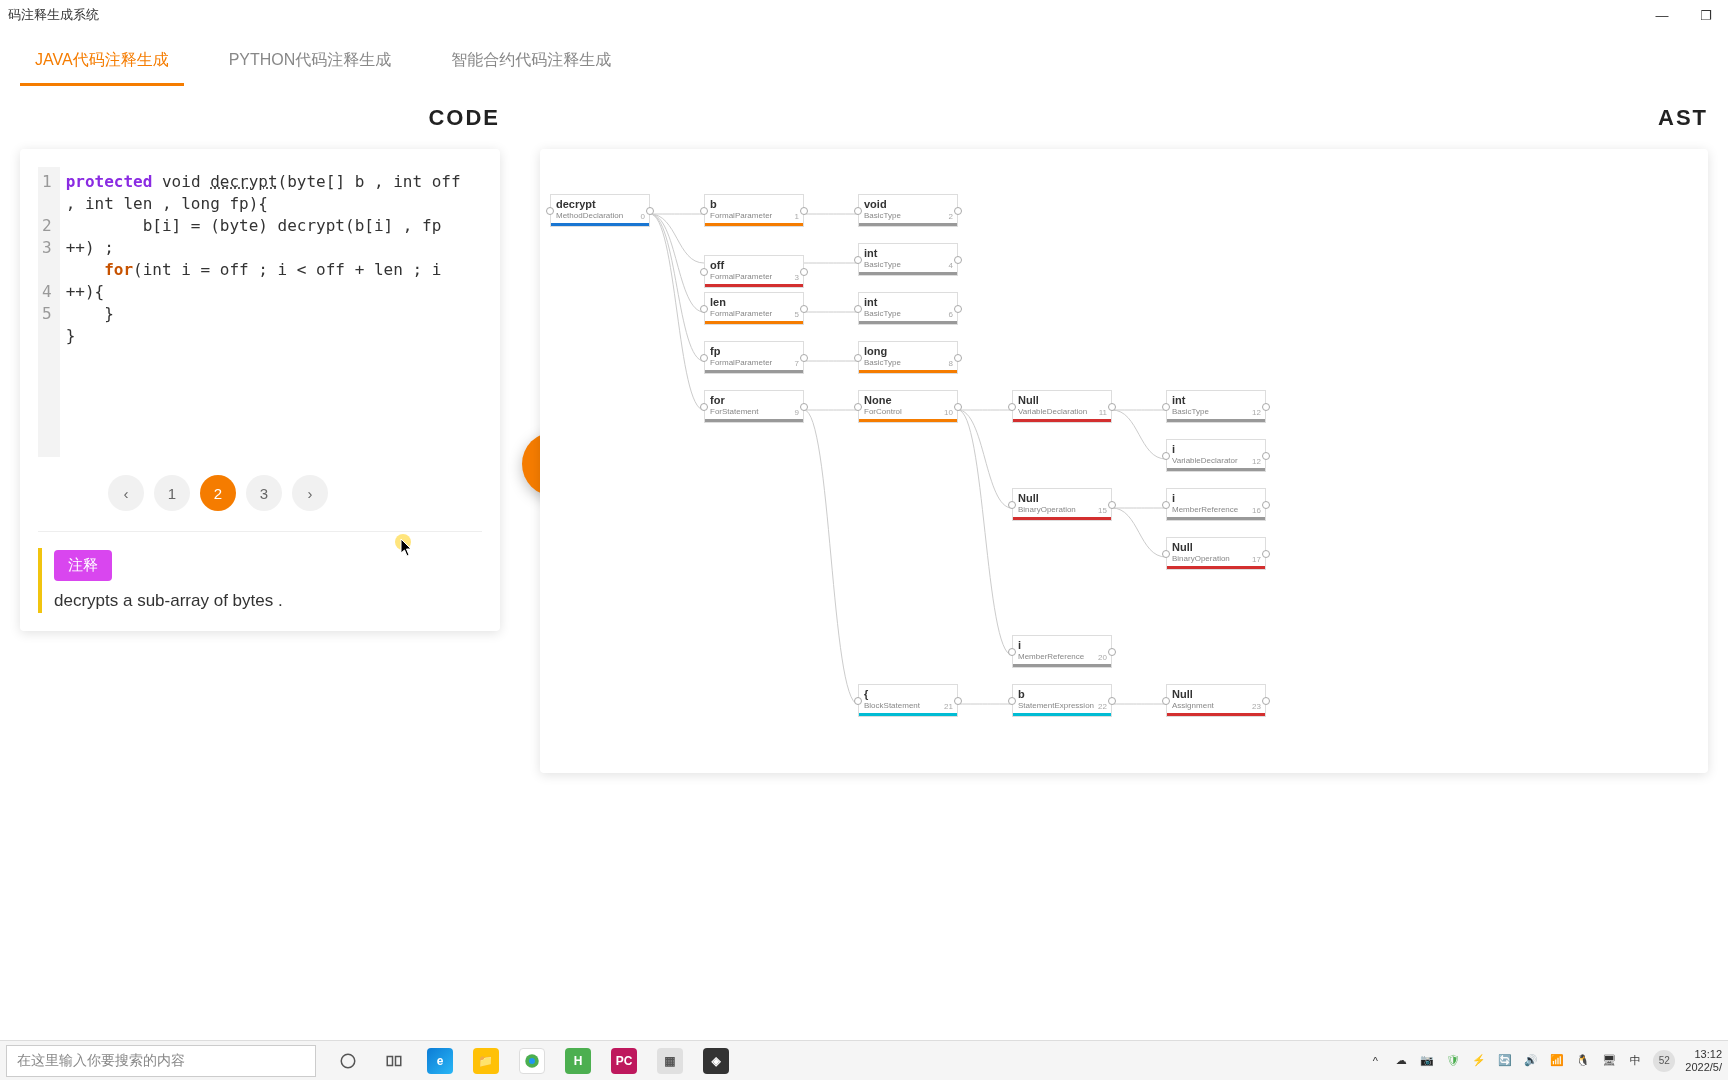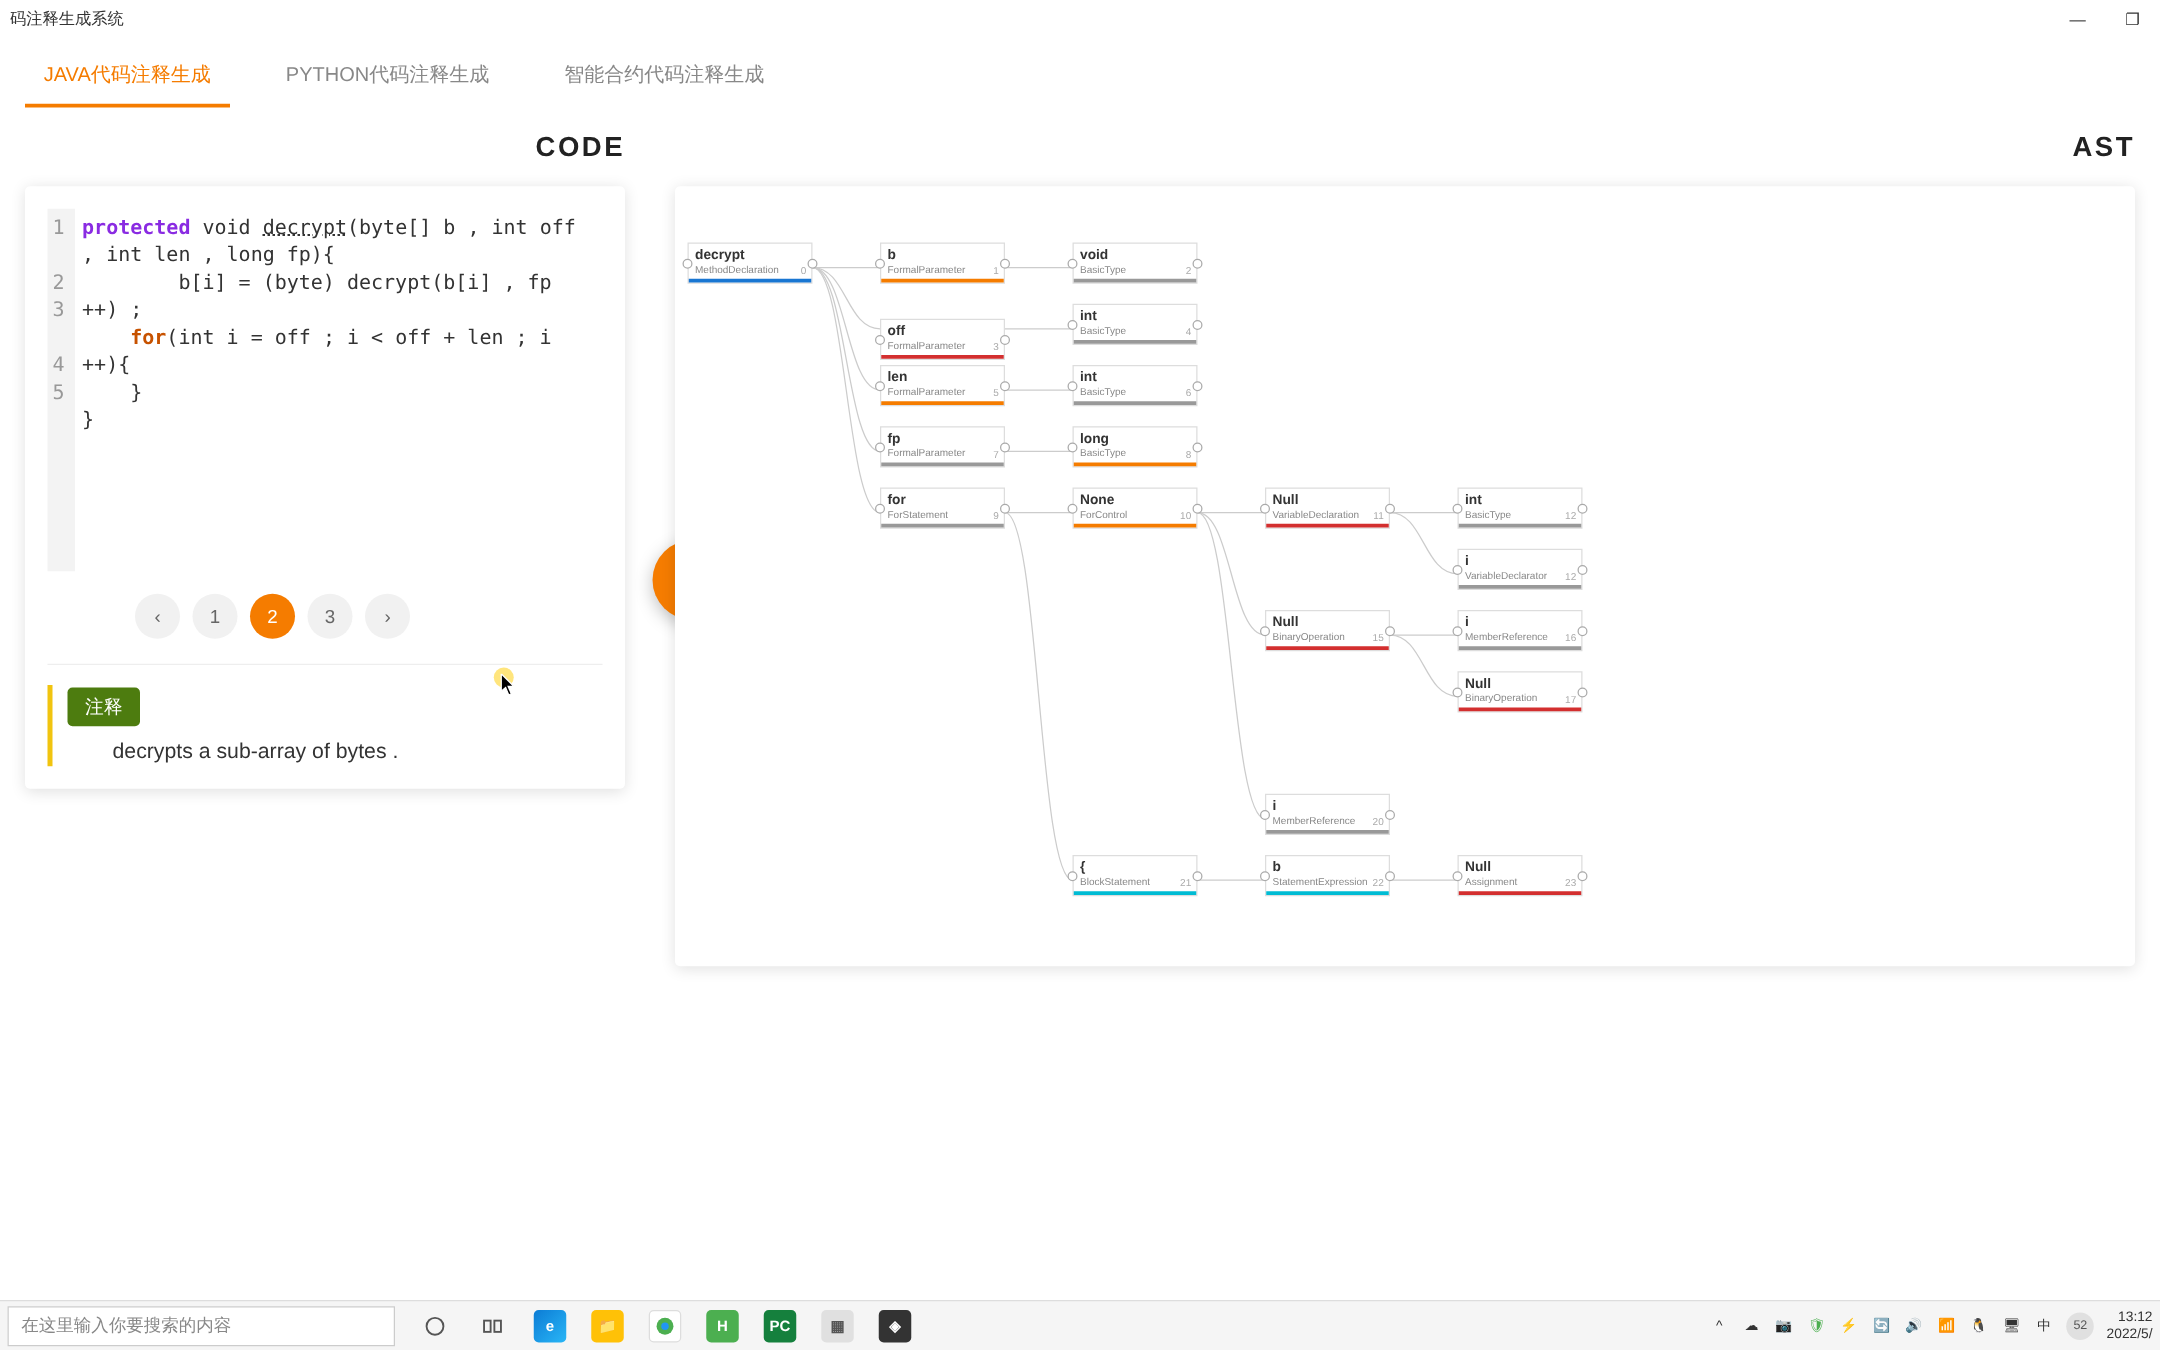--- a/index.html
+++ b/index.html
@@ -28,22 +28,22 @@
 .u { text-decoration: underline; text-decoration-style: dotted; }
 
 .pager { display: flex; gap: 10px; padding: 18px 0 4px 70px; }
 .pbtn { width: 36px; height: 36px; border-radius: 50%; border: none; background: #f1f1f1; color: #666; font-size: 15px; display: flex; align-items: center; justify-content: center; cursor: pointer; }
 .pbtn.active { background: #f57c00; color: #fff; }
 
 .divider { border: none; border-top: 1px solid #eee; margin: 16px 0; }
 
 .result-label { font-size: 16px; font-weight: 600; color: #333; padding: 8px 0 14px; }
 .result-box { border-left: 4px solid #f1c40f; padding: 2px 0 2px 12px; }
-.badge { display: inline-block; background: #4d7c0f; color: #fff; border-radius: 4px; padding: 6px 14px; font-size: 15px; margin-bottom: 10px; }
-.result-text { font-size: 17px; color: #333; margin-left: 36px; }
+.badge { display: inline-block; background: #d946ef; color: #fff; border-radius: 4px; padding: 6px 14px; font-size: 15px; margin-bottom: 10px; }
+.result-text { font-size: 17px; color: #333; }
 
 .arrow-btn { position: absolute; left: 522px; top: 345px; width: 64px; height: 64px; border-radius: 50%; background: #f57c00; box-shadow: 0 4px 14px rgba(0,0,0,.25); display: flex; align-items: center; justify-content: center; cursor: pointer; }
 .arrow-btn svg { fill: #fff; }
 
 .cursor-hl { position: absolute; left: 395px; top: 447px; width: 16px; height: 16px; border-radius: 50%; background: #ffe066; opacity: .85; }
 .cursor-ptr { position: absolute; left: 400px; top: 452px; width: 14px; height: 18px; }
 
 .right { flex: 1; }
 .ast-card { background: #fff; box-shadow: 0 2px 12px rgba(0,0,0,.12); border-radius: 4px; padding: 40px 10px; position: relative; height: 624px; }
 .ast-wrap { position: relative; width: 100%; height: 100%; }
@@ -338,21 +338,21 @@
           <svg width="18" height="18" viewBox="0 0 24 24">
             <circle cx="12" cy="12" r="9" fill="#4caf50"></circle>
             <circle cx="12" cy="12" r="4" fill="#2196f3"></circle>
           </svg>
         </div>
       </div>
     <div class="tb-icon">
         <div class="sq" style="background:#4caf50">H</div>
       </div>
     <div class="tb-icon">
-        <div class="sq" style="background:#15803d">PC</div>
+        <div class="sq" style="background:#be185d">PC</div>
       </div>
     <div class="tb-icon">
         <div class="sq" style="background:#e0e0e0;color:#555">▦</div>
       </div>
     <div class="tb-icon">
         <div class="sq" style="background:#333">◈</div>
       </div>
   </div>
   <div class="tray">
     <span class="tray-icon">^</span>

